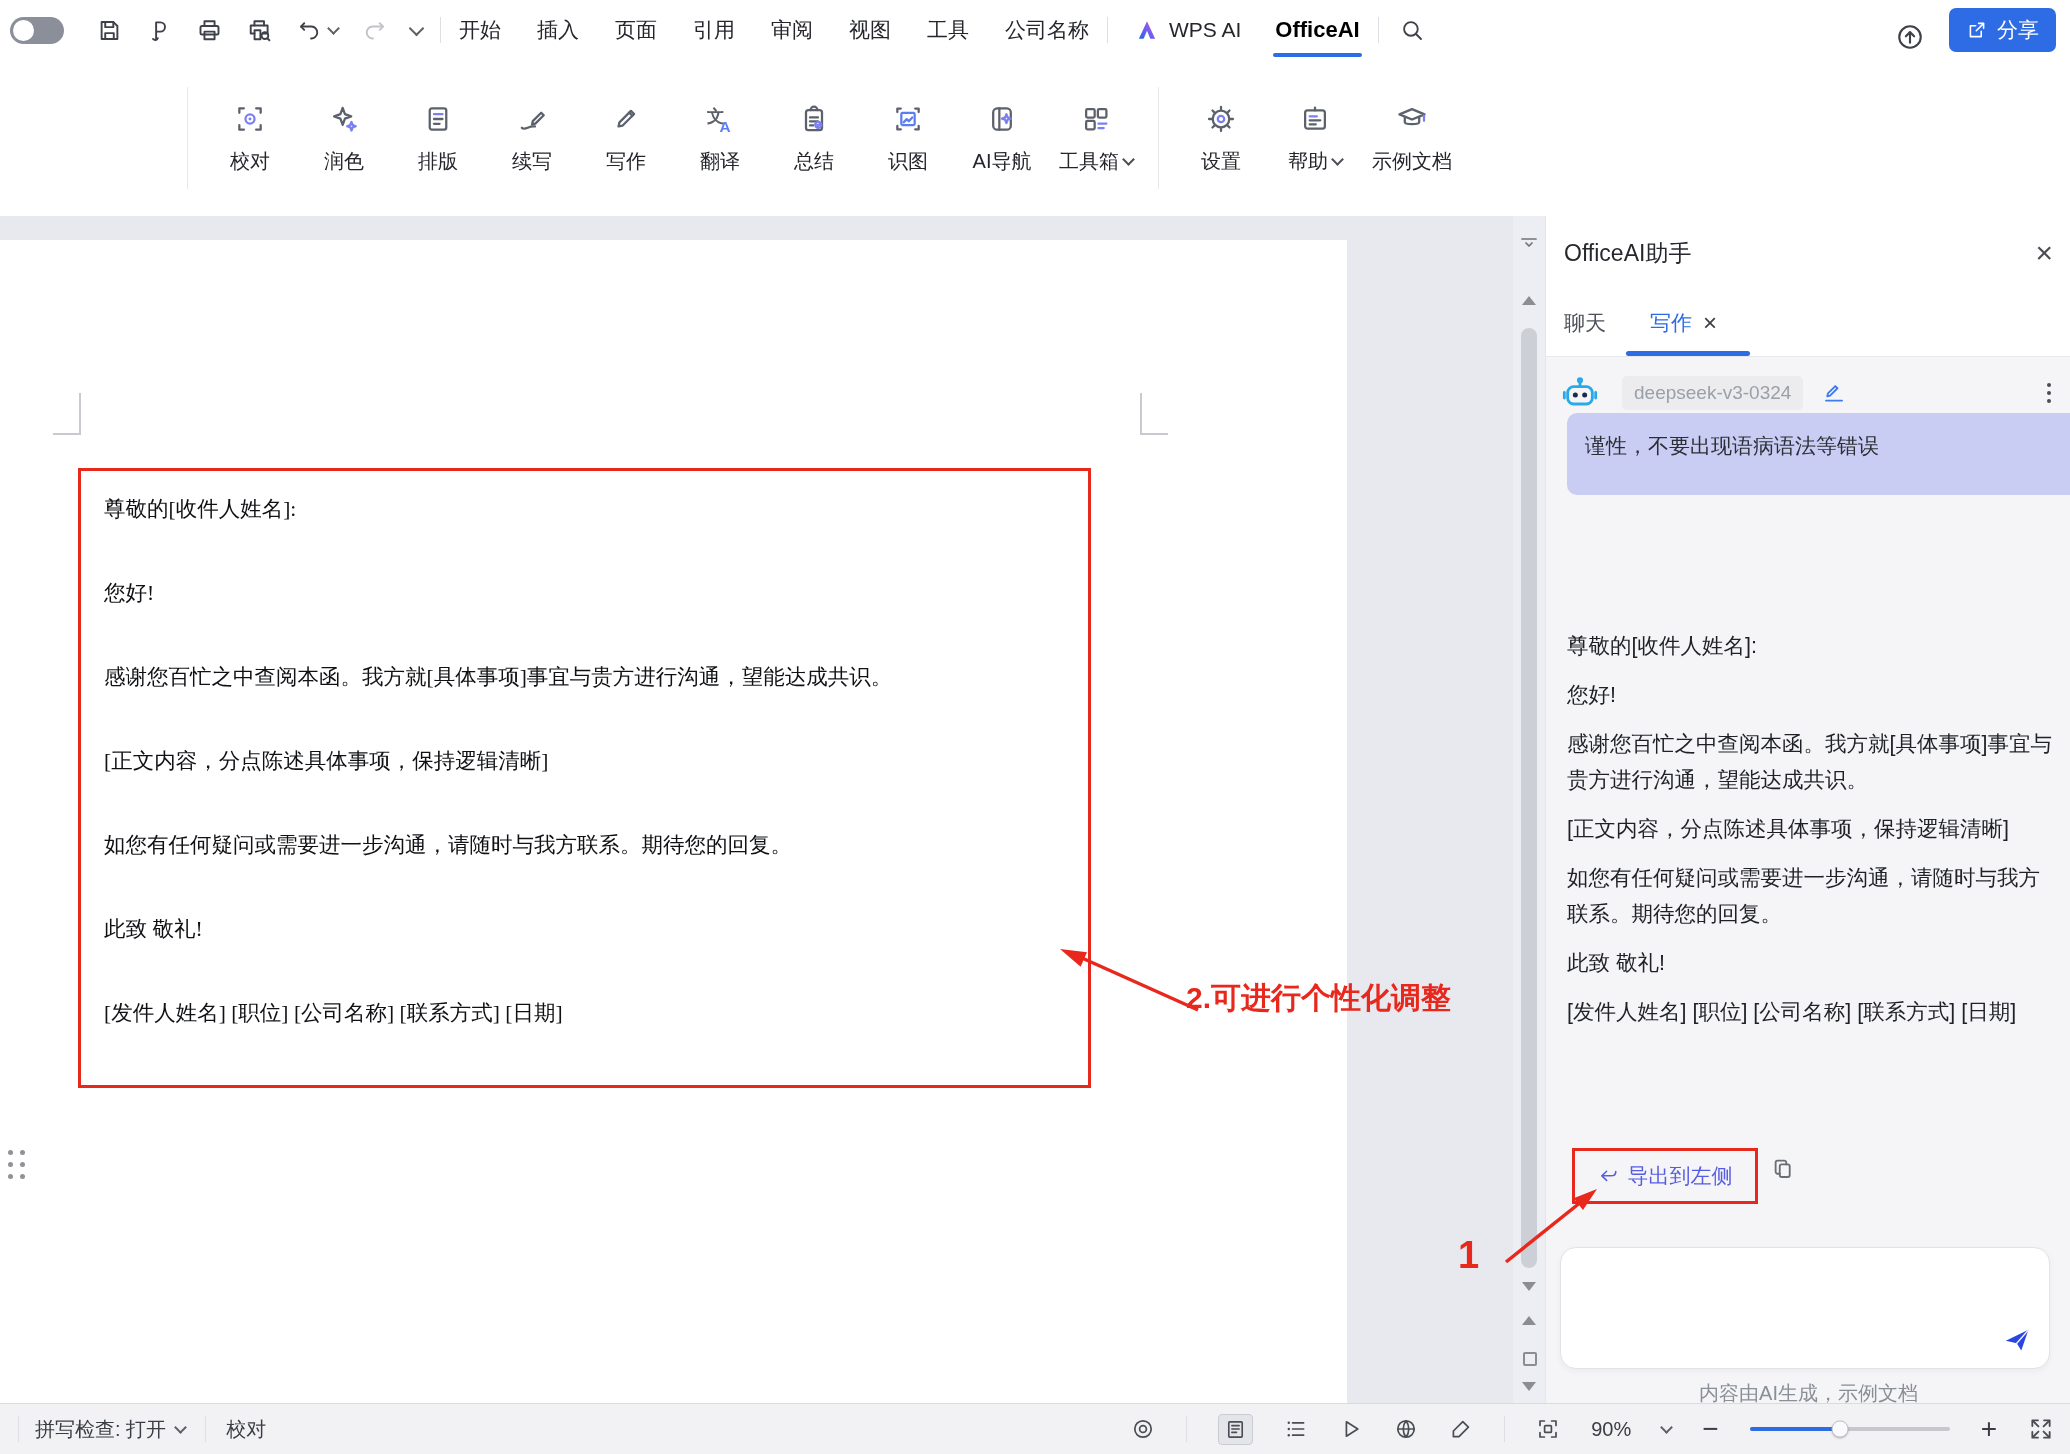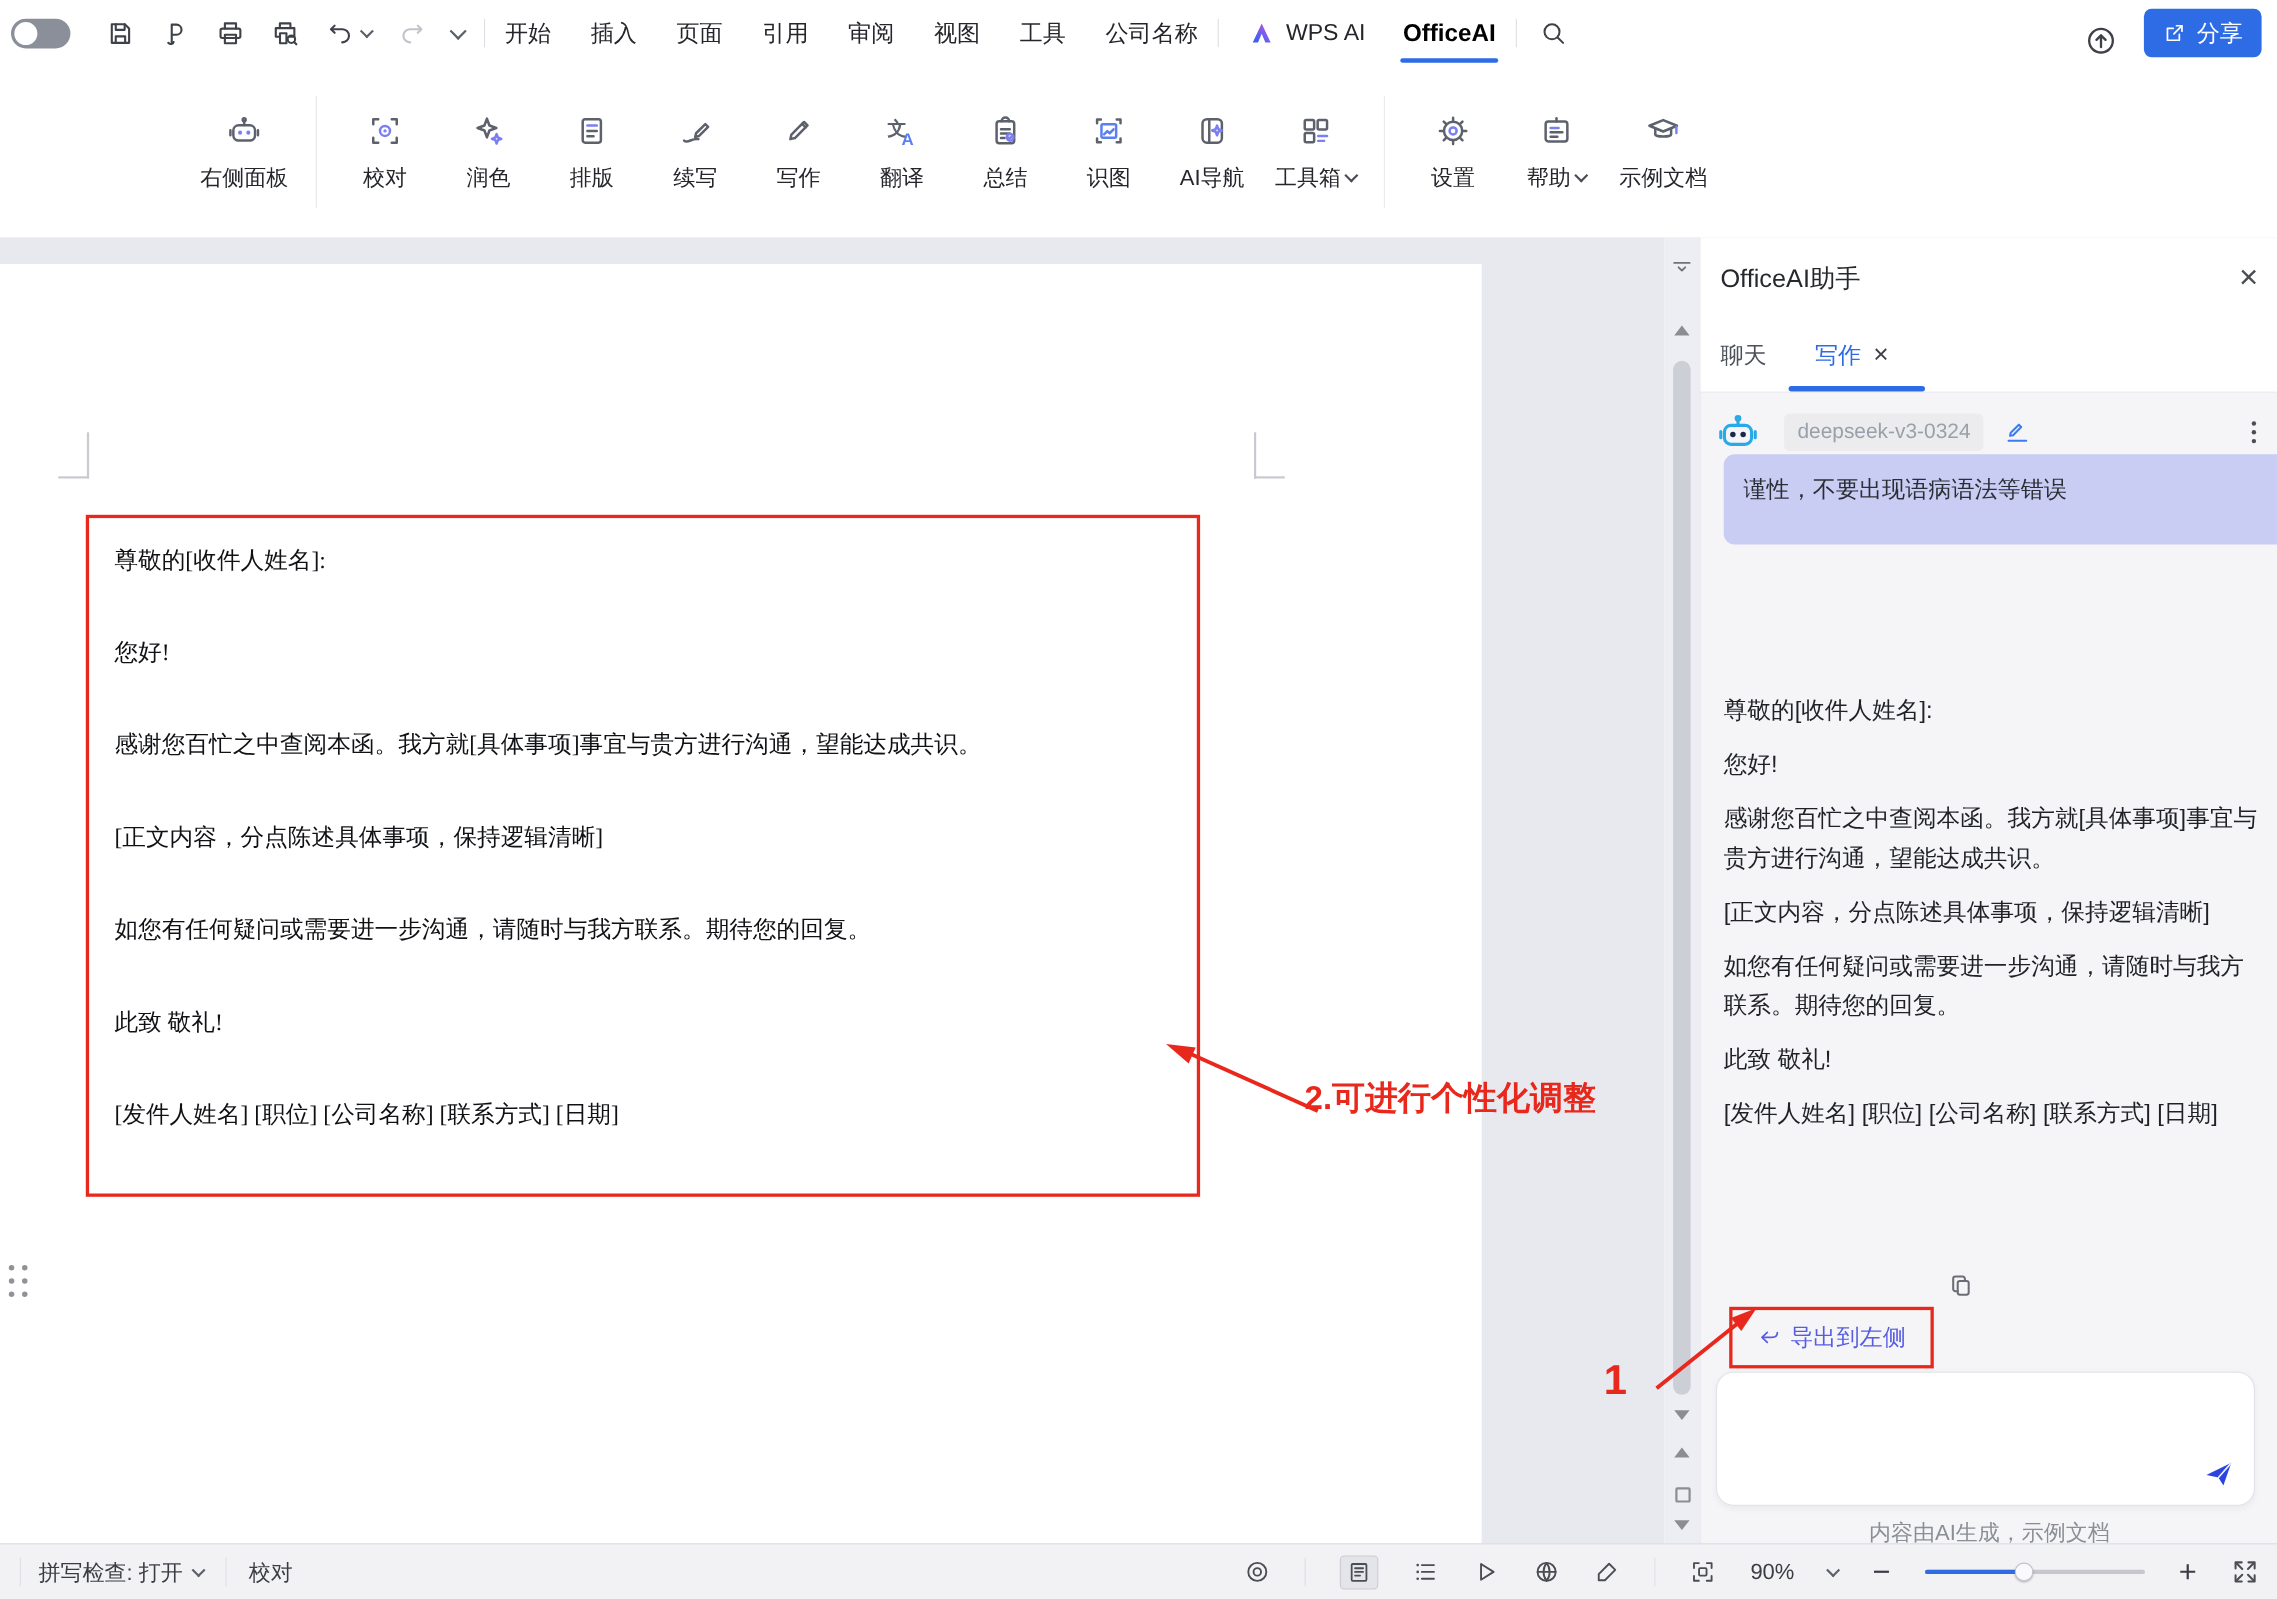--- a/index.html
+++ b/index.html
@@ -75,21 +75,21 @@
   .probot{color:#2aa9e8;}
   .model-pill{margin-left:22px;background:#ececef;border-radius:5px;color:#9aa0a9;font-size:19px;padding:6px 12px;}
   .editic{margin-left:18px;color:#3c7bf0;}
   .kebab{margin-left:auto;display:flex;flex-direction:column;gap:4px;margin-right:8px;}
   .kebab i{width:4px;height:4px;border-radius:50%;background:#4a4d52;}
   .bubble{position:absolute;left:21px;top:57px;width:486px;background:#c9ccf3;border-radius:10px;
           padding:15px 18px;font-size:21px;line-height:35px;color:#2c2e35;}
   .bspace{height:17px;}
   .aitext{position:absolute;left:21px;top:272px;width:492px;}
   .ai-p{font-size:21.5px;line-height:36px;color:#1f2126;margin:0 0 13px;}
-  .exbox{position:absolute;left:26px;top:832px;width:180px;height:50px;border:3px solid #e8281c;
+  .exbox{position:absolute;left:26px;top:792px;width:180px;height:50px;border:3px solid #e8281c;
          display:flex;align-items:center;justify-content:center;z-index:41;background:transparent;}
   .exlink{display:flex;align-items:center;gap:8px;color:#575de2;font-size:21px;white-space:nowrap;}
   .copybtn{position:absolute;left:224px;top:800px;color:#6a6d73;}
   .inputbox{position:absolute;left:14px;top:891px;width:488px;height:120px;background:#fff;
             border:1px solid #e2e3e8;border-radius:16px;box-shadow:0 2px 6px rgba(30,35,60,.05);}
   .sendbtn{position:absolute;right:16px;bottom:12px;}
   .pfoot{position:absolute;left:0;top:1024px;width:100%;text-align:center;color:#8a8e96;font-size:20px;}
   
   .overlay{position:absolute;left:0;top:0;width:2070px;height:1454px;pointer-events:none;z-index:50;}
   .annot1{position:absolute;left:1458px;top:1234px;font-size:38px;font-weight:700;color:#e8281c;z-index:51;}
@@ -213,35 +213,20 @@
               <path d="M19 5l-7.8 7.8"></path>
               <path d="M16.6 13.4v5.8H4.8V7.4h5.8"></path>
             </svg>
           </span>
         <span>分享</span>
       </button>
     </span>
   </header>
 
   <div class="ribbon" id="ribbon-root">
-      <div class="rbtn">
-        <span class="icon">
-          <svg viewBox="0 0 24 24" width="32" height="32" fill="none" stroke="currentColor" stroke-width="1.7" stroke-linecap="round" stroke-linejoin="round">
-            <rect x="4.6" y="8.2" width="14.8" height="10.4" rx="3.6"></rect>
-            <path d="M12 8V5.4"></path>
-            <circle cx="12" cy="4.4" r="1"></circle>
-            <circle cx="9.2" cy="13.2" r="1.4" fill="#7a7ff2" stroke="none"></circle>
-            <circle cx="14.8" cy="13.2" r="1.4" fill="#7a7ff2" stroke="none"></circle>
-            <path d="M2.6 11.6v3.4M21.4 11.6v3.4"></path>
-          </svg>
-        </span>
-        <span class="rlabel">
-          <span>右侧面板</span>
-        </span>
-      </div>
       <span class="rsep"></span>
       <div class="rbtn">
         <span class="icon">
           <svg viewBox="0 0 24 24" width="32" height="32" fill="none" stroke="currentColor" stroke-width="1.7" stroke-linecap="round" stroke-linejoin="round">
             <path d="M4 7.4V4h3.4M16.6 4H20v3.4M20 16.6V20h-3.4M7.4 20H4v-3.4"></path>
             <circle cx="12" cy="12" r="3.4" stroke="#7a7ff2"></circle>
             <circle cx="12" cy="12" r="1.1" fill="#7a7ff2" stroke="none"></circle>
           </svg>
         </span>
         <span class="rlabel">

